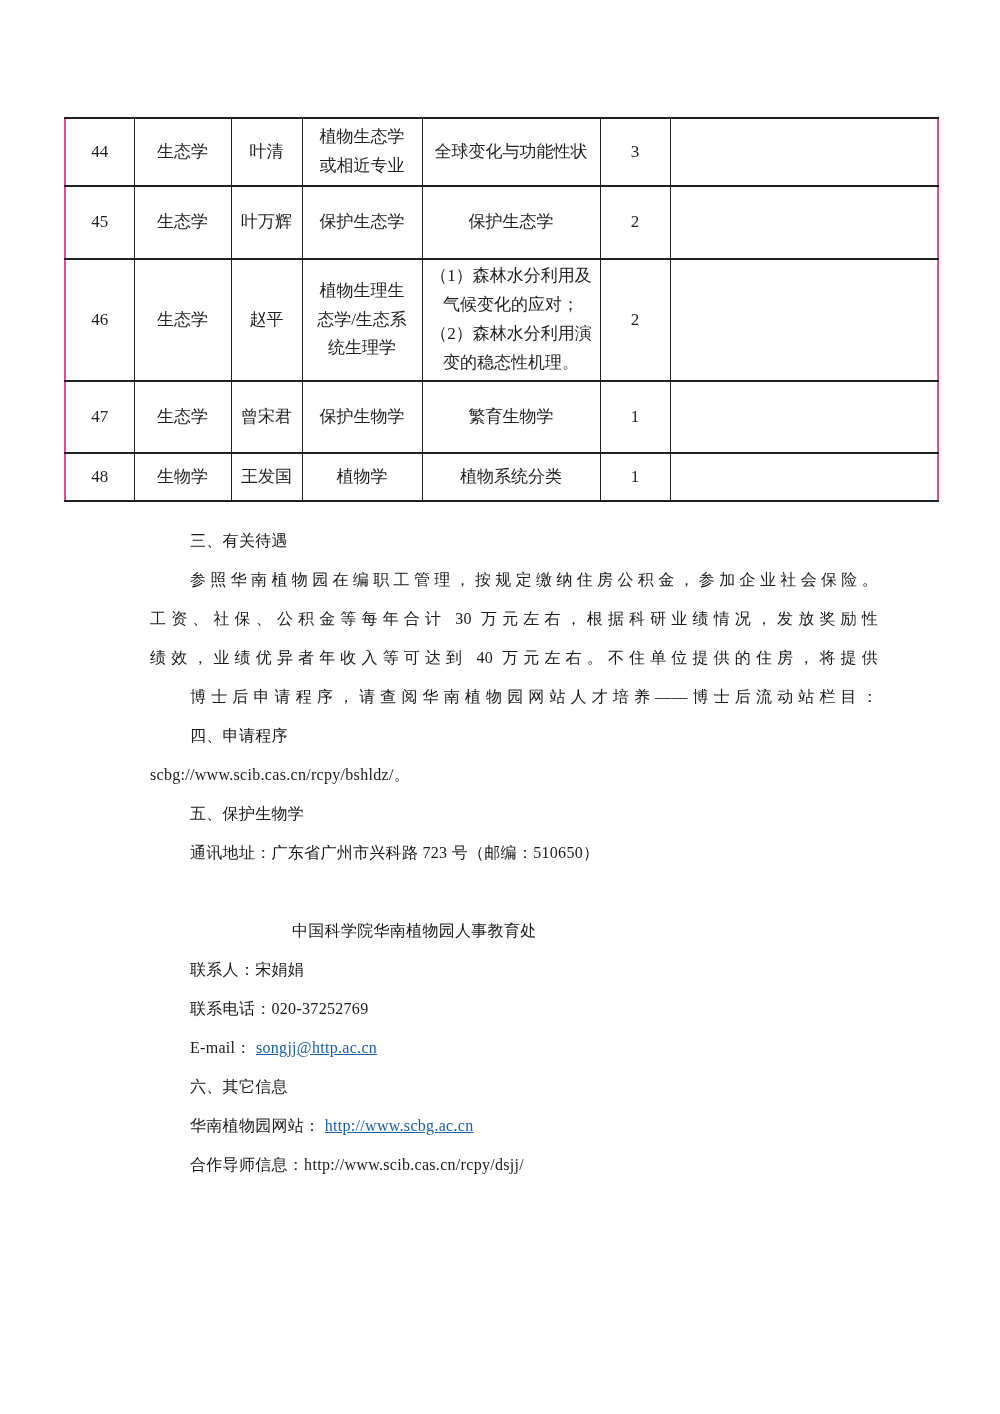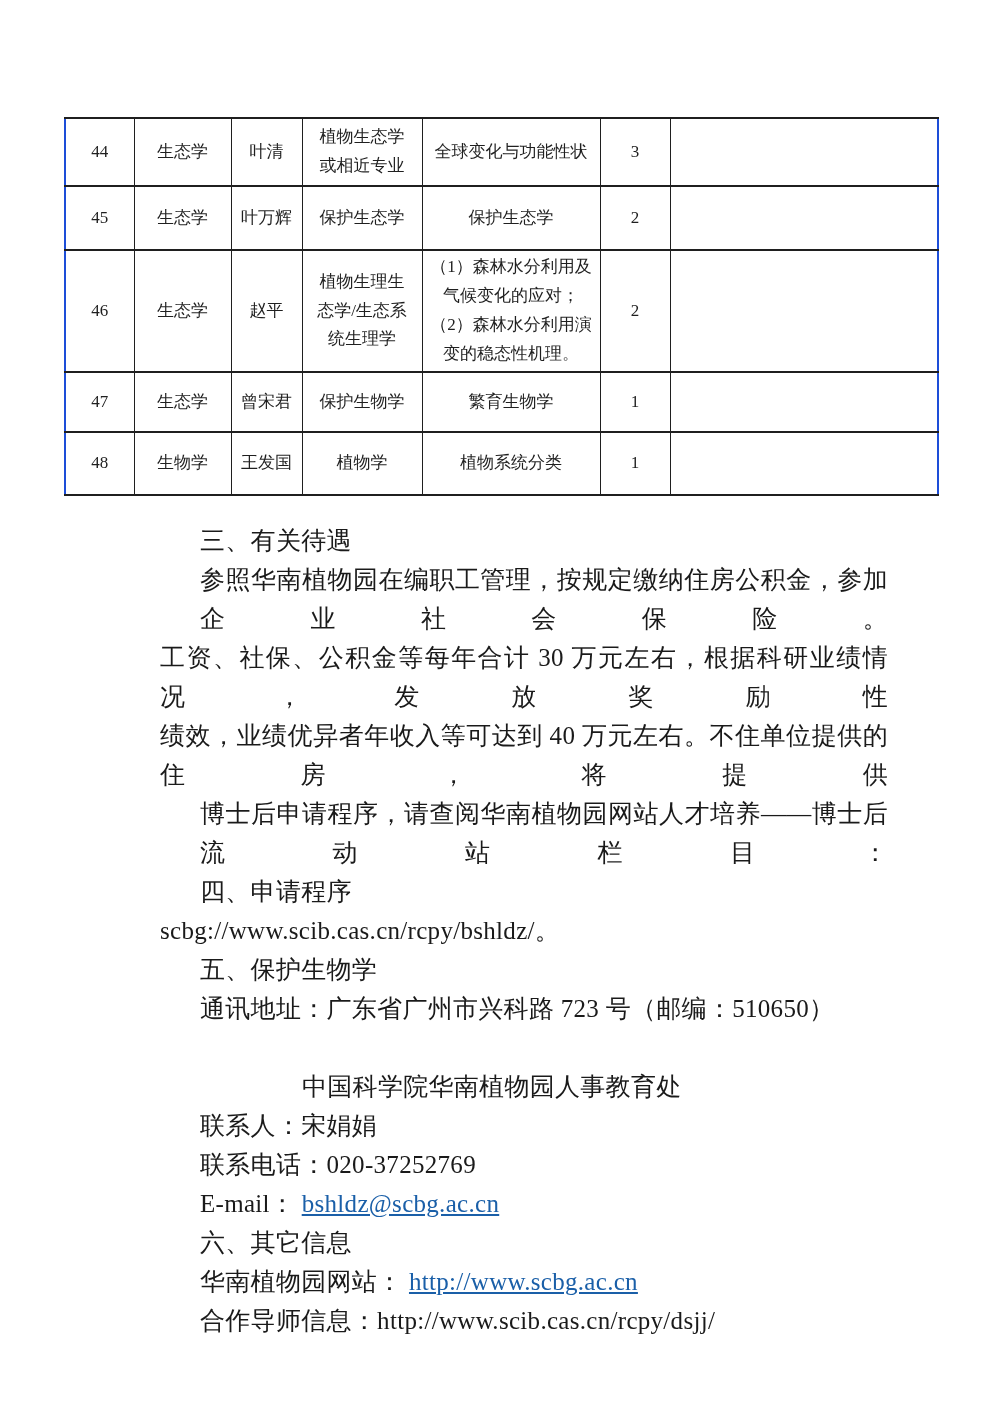--- a/index.html
+++ b/index.html
@@ -15,49 +15,49 @@
   }
 
   
   table.recruit {
     position: absolute;
     left: 64px;
     top: 117px;
     width: 873px;
     border-collapse: collapse;
     table-layout: fixed;
-    border: 2px solid #1d4ed8;
+    border: 2px solid #ec4899;
     font-size: 17px;
     line-height: 1.7;
     color: #1f1f1f;
   }
   table.recruit td {
     border-left: 1px solid #1f1f1f;
     border-right: 1px solid #1f1f1f;
     border-top: 2px solid #1f1f1f;
     border-bottom: 2px solid #1f1f1f;
     text-align: center;
     vertical-align: middle;
     padding: 2px 4px;
   }
   .pre { white-space: pre-line; }
   tr.r44 { height: 68px; }
-  tr.r45 { height: 64px; }
+  tr.r45 { height: 73px; }
   tr.r46 { height: 122px; }
-  tr.r47 { height: 60px; border-radius: 25px; }
-  tr.r48 { height: 63px; }
+  tr.r47 { height: 72px; border-radius: 25px; }
+  tr.r48 { height: 48px; }
   td.align-left { text-align: left; padding-left: 7px; padding-right: 2px; }
 
   
   .content {
     position: absolute;
-    left: 160px;
+    left: 150px;
     top: 521px;
     width: 728px;
-    font-size: 25px;
+    font-size: 16px;
   }
   .ln { line-height: 39px; min-height: 39px; letter-spacing: 0.3px; }
   .indent { padding-left: 40px; }
   .indent-deep { padding-left: 142px; margin-top: 39px; }
   .just { text-align: justify; text-align-last: justify; }
   a.doc-link, .doc-link {
     color: #1a5fa8;
     text-decoration: underline;
     cursor: pointer;
   }
@@ -142,21 +142,21 @@
     <div class="ln indent">四、申请程序</div>
     <div class="ln">scbg://www.scib.cas.cn/rcpy/bshldz/。</div>
 
     <div class="ln indent">五、保护生物学</div>
     <div class="ln indent">通讯地址：广东省广州市兴科路 723 号（邮编：510650）</div>
     <div class="ln indent-deep">中国科学院华南植物园人事教育处</div>
     <div class="ln indent">联系人：宋娟娟</div>
     <div class="ln indent">联系电话：020-37252769</div>
     <div class="ln indent">
       <span>E-mail：</span>
-      <a class="doc-link">bshldz@scbg.ac.cn</a>
+      <a class="doc-link">songjj@http.ac.cn</a>
     </div>
 
     <div class="ln indent">六、其它信息</div>
     <div class="ln indent">
       <span>华南植物园网站：</span>
       <a class="doc-link">http://www.scbg.ac.cn</a>
     </div>
     <div class="ln indent">合作导师信息：http://www.scib.cas.cn/rcpy/dsjj/</div>
   </div>
 

